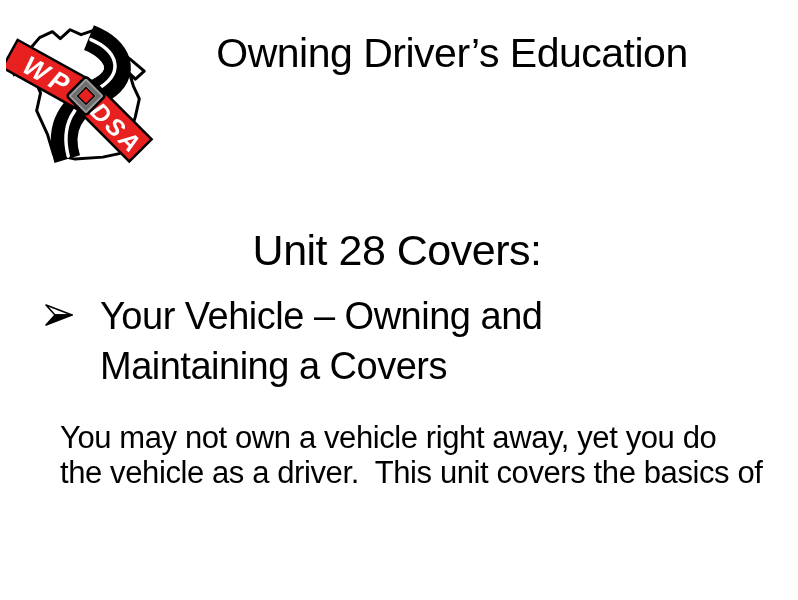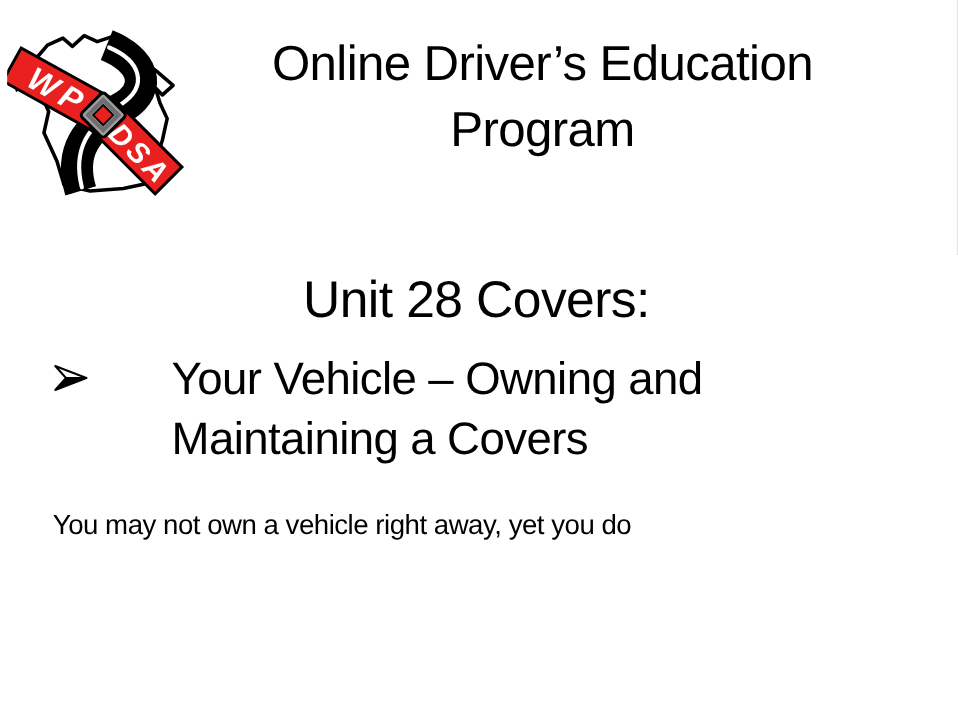--- a/index.html
+++ b/index.html
@@ -36,27 +36,26 @@
   
   .bullet-marker {
     position:absolute; left:44px; top:303px;
     width:30px; height:24px;
   }
   .bullet-text {
     position:absolute; left:100px; top:291px; width:560px;
     font-size:38px; line-height:50px;
     letter-spacing:-0.5px;
     color:#000;
-    margin-left:43px;
   }
   .bullet-text .line { white-space:pre; }
   
   .paragraph {
-    position:absolute; left:44px; top:420px; width:720px;
-    font-size:23px; line-height:35px;
+    position:absolute; left:60px; top:420px; width:720px;
+    font-size:31px; line-height:35px;
     letter-spacing:-0.4px;
     color:#000;
   }
   .paragraph .line { white-space:pre; }
 </style>
 </head>
 <body>
 
 <div class="slide">
 
@@ -80,33 +79,33 @@
     </g>
 
     <g transform="translate(81,89) rotate(45)">
       <rect x="-14" y="-14" width="28" height="28" rx="3" fill="#9d9d9d" stroke="#000000" stroke-width="2.5"></rect>
       <rect x="-9" y="-9" width="18" height="18" fill="none" stroke="#6e6e6e" stroke-width="3.5"></rect>
       <rect x="-6" y="-6" width="12" height="12" fill="#e8201f" stroke="#000000" stroke-width="1.5"></rect>
     </g>
   </svg>
 
   <div class="title">
-    <div class="line">Online Driver’s Education</div>
-    <div class="line">Program</div>
+    <div class="line">Owning Driver’s Education</div>
   </div>
 
   <div class="unit-heading">Unit 28 Covers:</div>
 
   <svg class="bullet-marker" viewBox="0 0 30 24" aria-hidden="true">
     <polygon points="2,2 28,12 11,12" fill="#ffffff" stroke="#000000" stroke-width="1.6" stroke-linejoin="round"></polygon>
     <polygon points="11,12 28,12 2,22" fill="#000000" stroke="#000000" stroke-width="1.6" stroke-linejoin="round"></polygon>
   </svg>
 
   <div class="bullet-text">
     <div class="line">Your Vehicle – Owning and</div>
     <div class="line">Maintaining a Covers</div>
   </div>
 
   <div class="paragraph">
     <div class="line">You may not own a vehicle right away, yet you do</div>
+    <div class="line">the vehicle as a driver.  This unit covers the basics of</div>
   </div>
 
 </div>
 
 </body></html>

